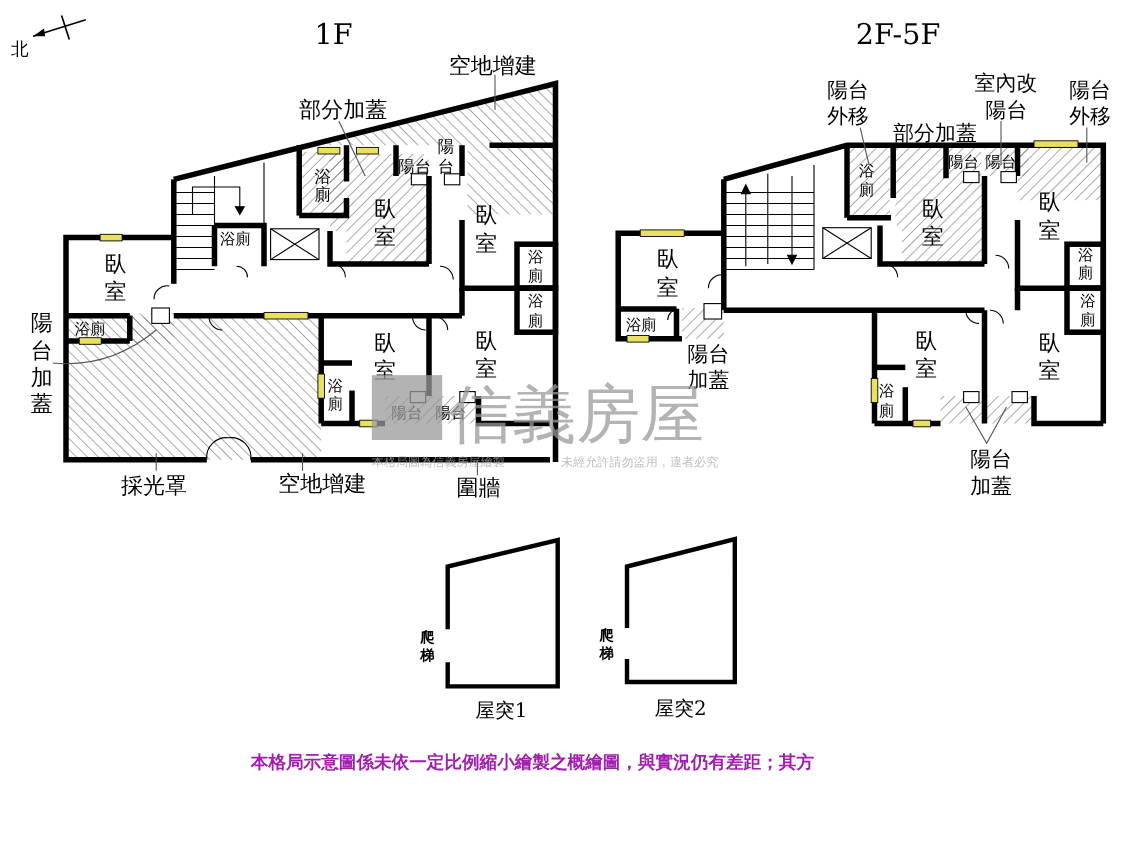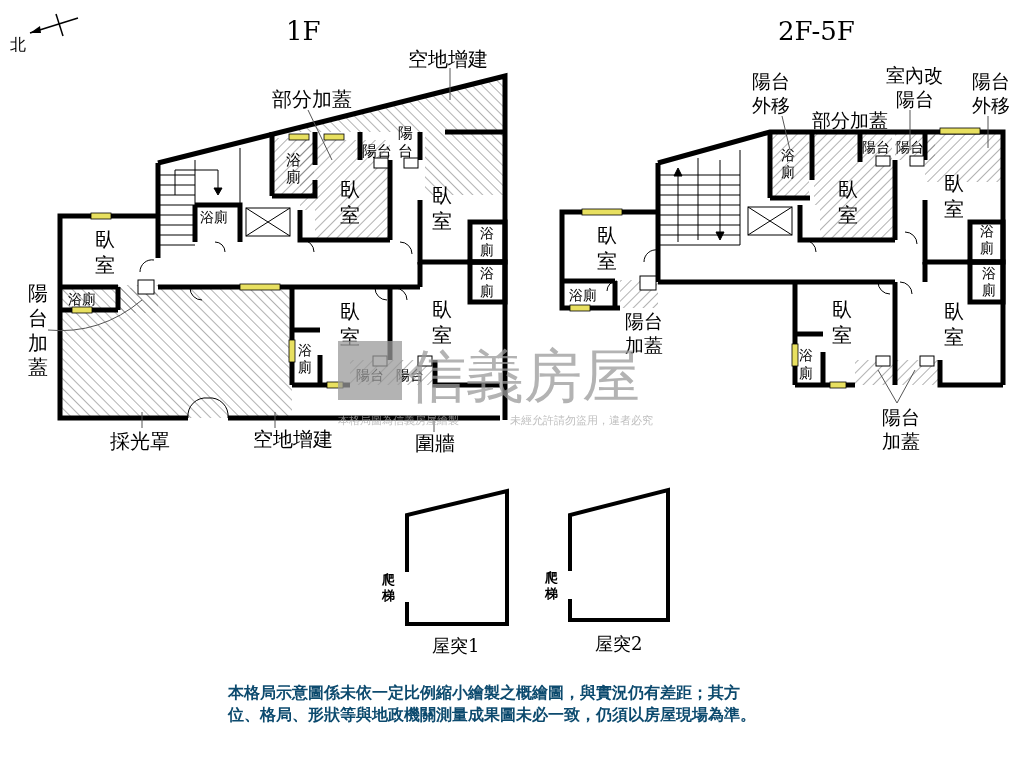--- a/index.html
+++ b/index.html
@@ -1,20 +1,20 @@
 <!DOCTYPE html>
 <html><head>
 <meta charset="utf-8">
 <style>
   html,body{margin:0;padding:0;background:#fff;}
   body{width:1024px;height:768px;position:relative;overflow:hidden;font-family:"DejaVu Serif","Liberation Serif",serif;}
   svg{position:absolute;left:0;top:0;}
   .lbl{font-family:"DejaVu Serif","Liberation Serif",serif;fill:#000;}
   .wm{font-family:"DejaVu Sans","Liberation Sans",sans-serif;}
-  .note{position:absolute;left:228px;top:682px;width:680px;font-size:16px;line-height:22px;color:#0c4a6e;font-family:"DejaVu Serif","Liberation Serif",serif;font-weight:bold;}
+  .note{position:absolute;left:228px;top:682px;width:680px;font-size:16px;line-height:22px;color:#a21caf;font-family:"DejaVu Serif","Liberation Serif",serif;font-weight:bold;}
   .note div{white-space:nowrap;}
 </style>
 </head>
 <body>
 
 <svg width="1024" height="768" viewBox="0 0 1024 768">
   <defs>
     <pattern id="hatch" patternUnits="userSpaceOnUse" width="7" height="7" patternTransform="rotate(45)">
       <line x1="0" y1="0" x2="0" y2="7" stroke="#666" stroke-width="1"></line>
     </pattern>
@@ -308,14 +308,13 @@
   <g opacity="0.75">
     <rect x="338" y="341" width="64" height="59" fill="#9a9a9a"></rect>
     <text class="wm" x="408" y="396" font-size="58" fill="#9a9a9a">信義房屋</text>
     <text class="wm" x="338" y="424" font-size="11" fill="#aaa">本格局圖為信義房屋繪製</text>
     <text class="wm" x="510" y="424" font-size="11" fill="#aaa">未經允許請勿盜用，違者必究</text>
   </g>
 </svg>
 
 <div class="note">
   <div>本格局示意圖係未依一定比例縮小繪製之概繪圖，與實況仍有差距；其方</div>
-  <div>位、格局、形狀等與地政機關測量成果圖未必一致，仍須以房屋現場為準。</div>
 </div>
 
 </body></html>

